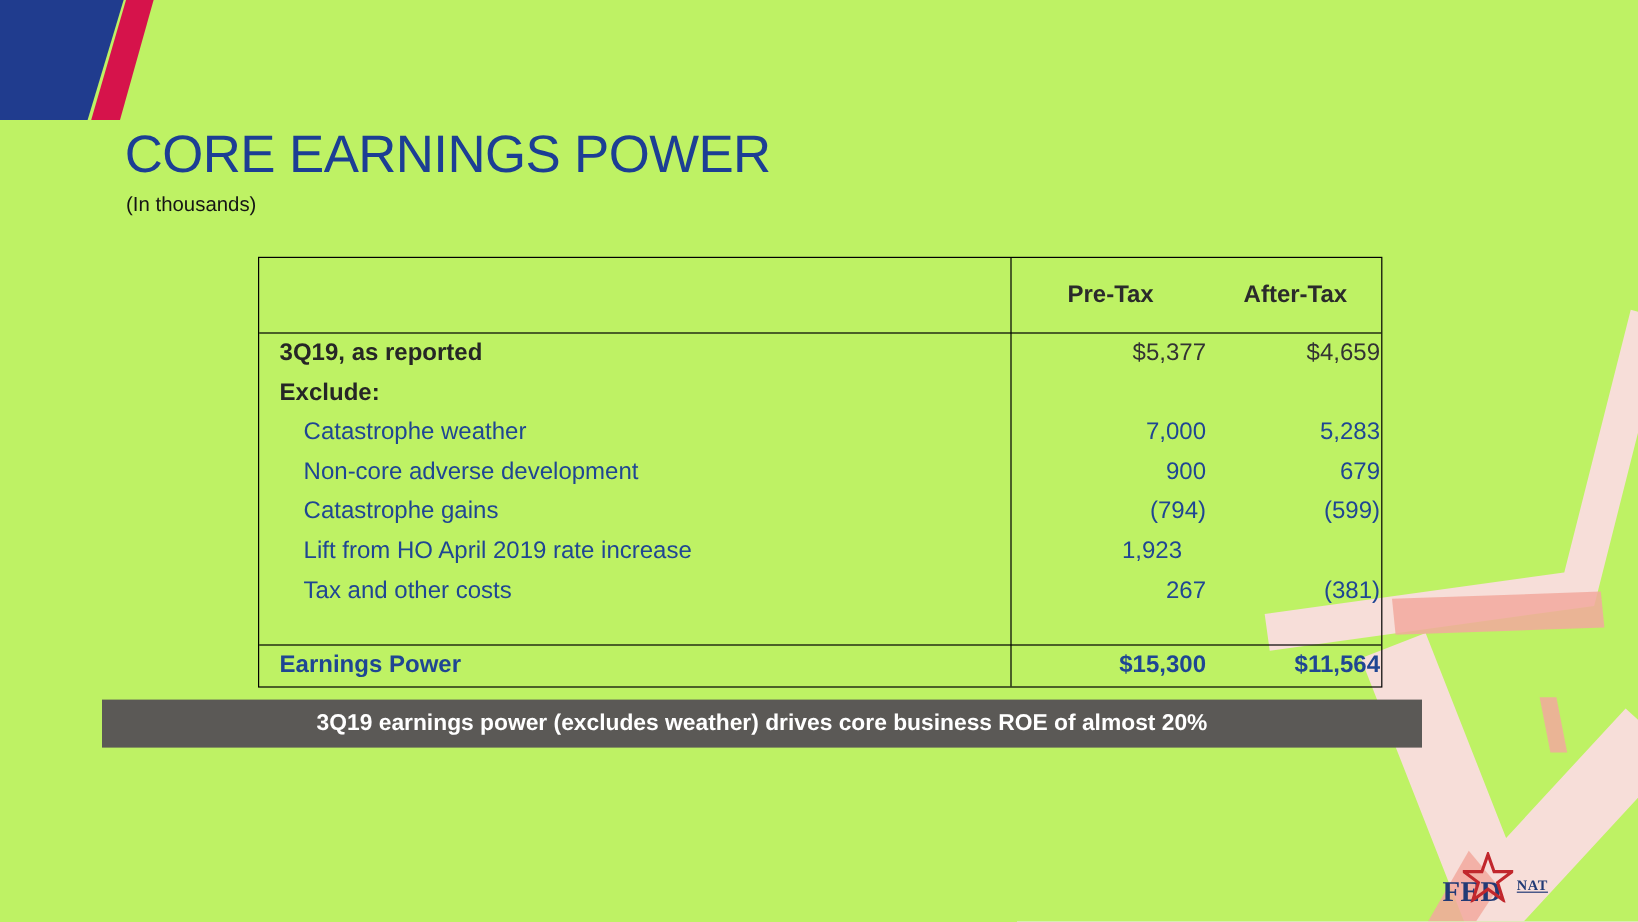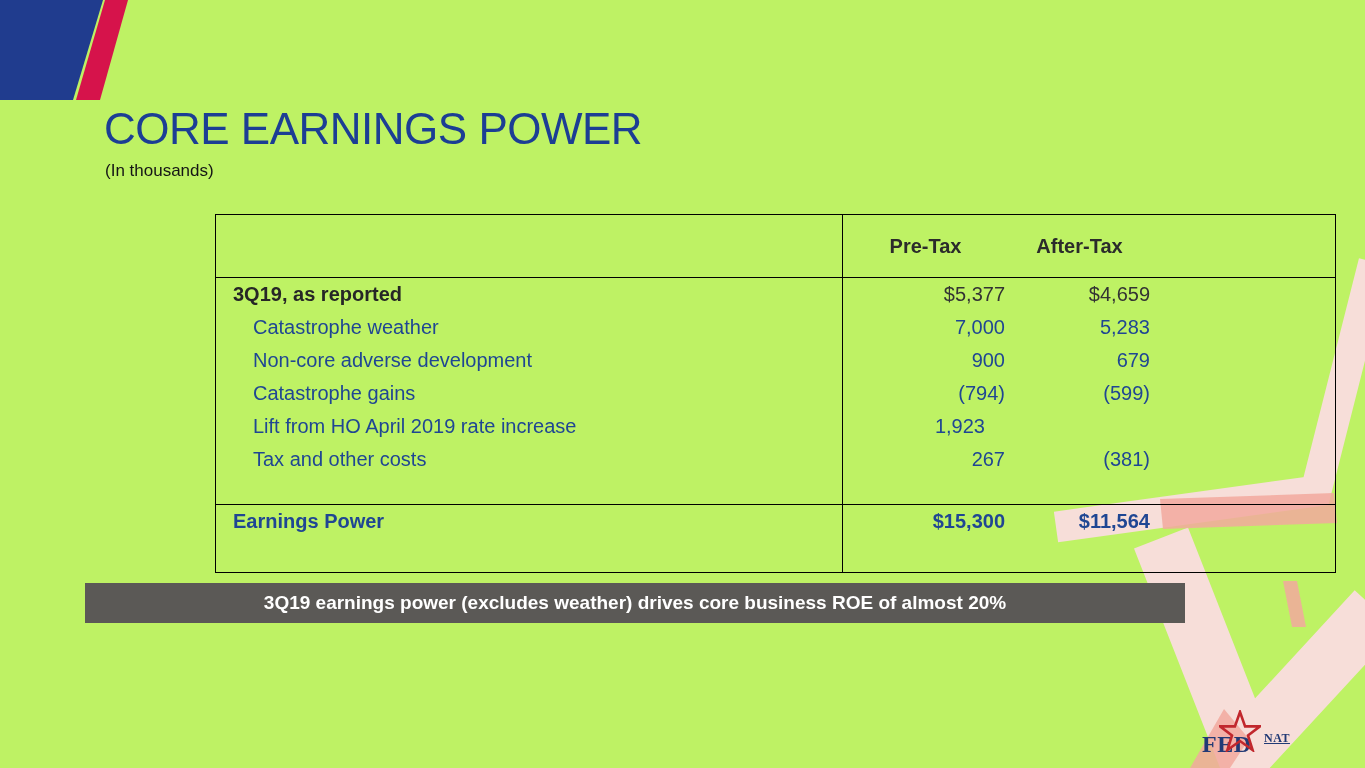--- a/index.html
+++ b/index.html
@@ -20,21 +20,21 @@
     font-size:44px;line-height:48px;letter-spacing:-0.5px;
     color:#1c3e94;white-space:nowrap;
   }
   .subtitle{
     position:absolute;left:105px;top:161px;z-index:3;
     font-size:17px;color:#151515;
   }
   
   .tbl{
     position:absolute;left:215px;top:214px;z-index:2;
-    width:1121px;height:359px;
+    width:937px;height:359px;
     border:1px solid #000;box-sizing:border-box;
     font-size:20px;color:#262626;
   }
   .tbl .vline{position:absolute;left:626px;top:0;bottom:0;width:1px;background:#000;}
   .trow{display:flex;width:100%;}
   .c-label{width:627px;box-sizing:border-box;padding-left:17px;overflow:hidden;white-space:nowrap;}
   .c-pre{width:165px;box-sizing:border-box;text-align:right;padding-right:3px;white-space:nowrap;}
   .c-aft{width:143px;box-sizing:border-box;text-align:right;padding-right:1px;white-space:nowrap;}
   .thead{height:62px;border-bottom:1px solid #000;align-items:center;font-weight:bold;color:#2b2b2b;}
   .thead .c-pre,.thead .c-aft{text-align:center;padding:0;}
@@ -90,20 +90,25 @@
       <div class="c-pre">Pre-Tax</div>
       <div class="c-aft">After-Tax</div>
     </div>
 
     <div class="trow r">
       <div class="c-label bold-black">3Q19, as reported</div>
       <div class="c-pre gray-num">$5,377</div>
       <div class="c-aft gray-num">$4,659</div>
     </div>
 
+    <div class="trow r">
+      <div class="c-label bold-black">Exclude:</div>
+      <div class="c-pre"></div>
+      <div class="c-aft"></div>
+    </div>
 
     <div class="trow r blue blue-indent">
       <div class="c-label">Catastrophe weather</div>
       <div class="c-pre">7,000</div>
       <div class="c-aft">5,283</div>
     </div>
 
     <div class="trow r blue blue-indent">
       <div class="c-label">Non-core adverse development</div>
       <div class="c-pre">900</div>

